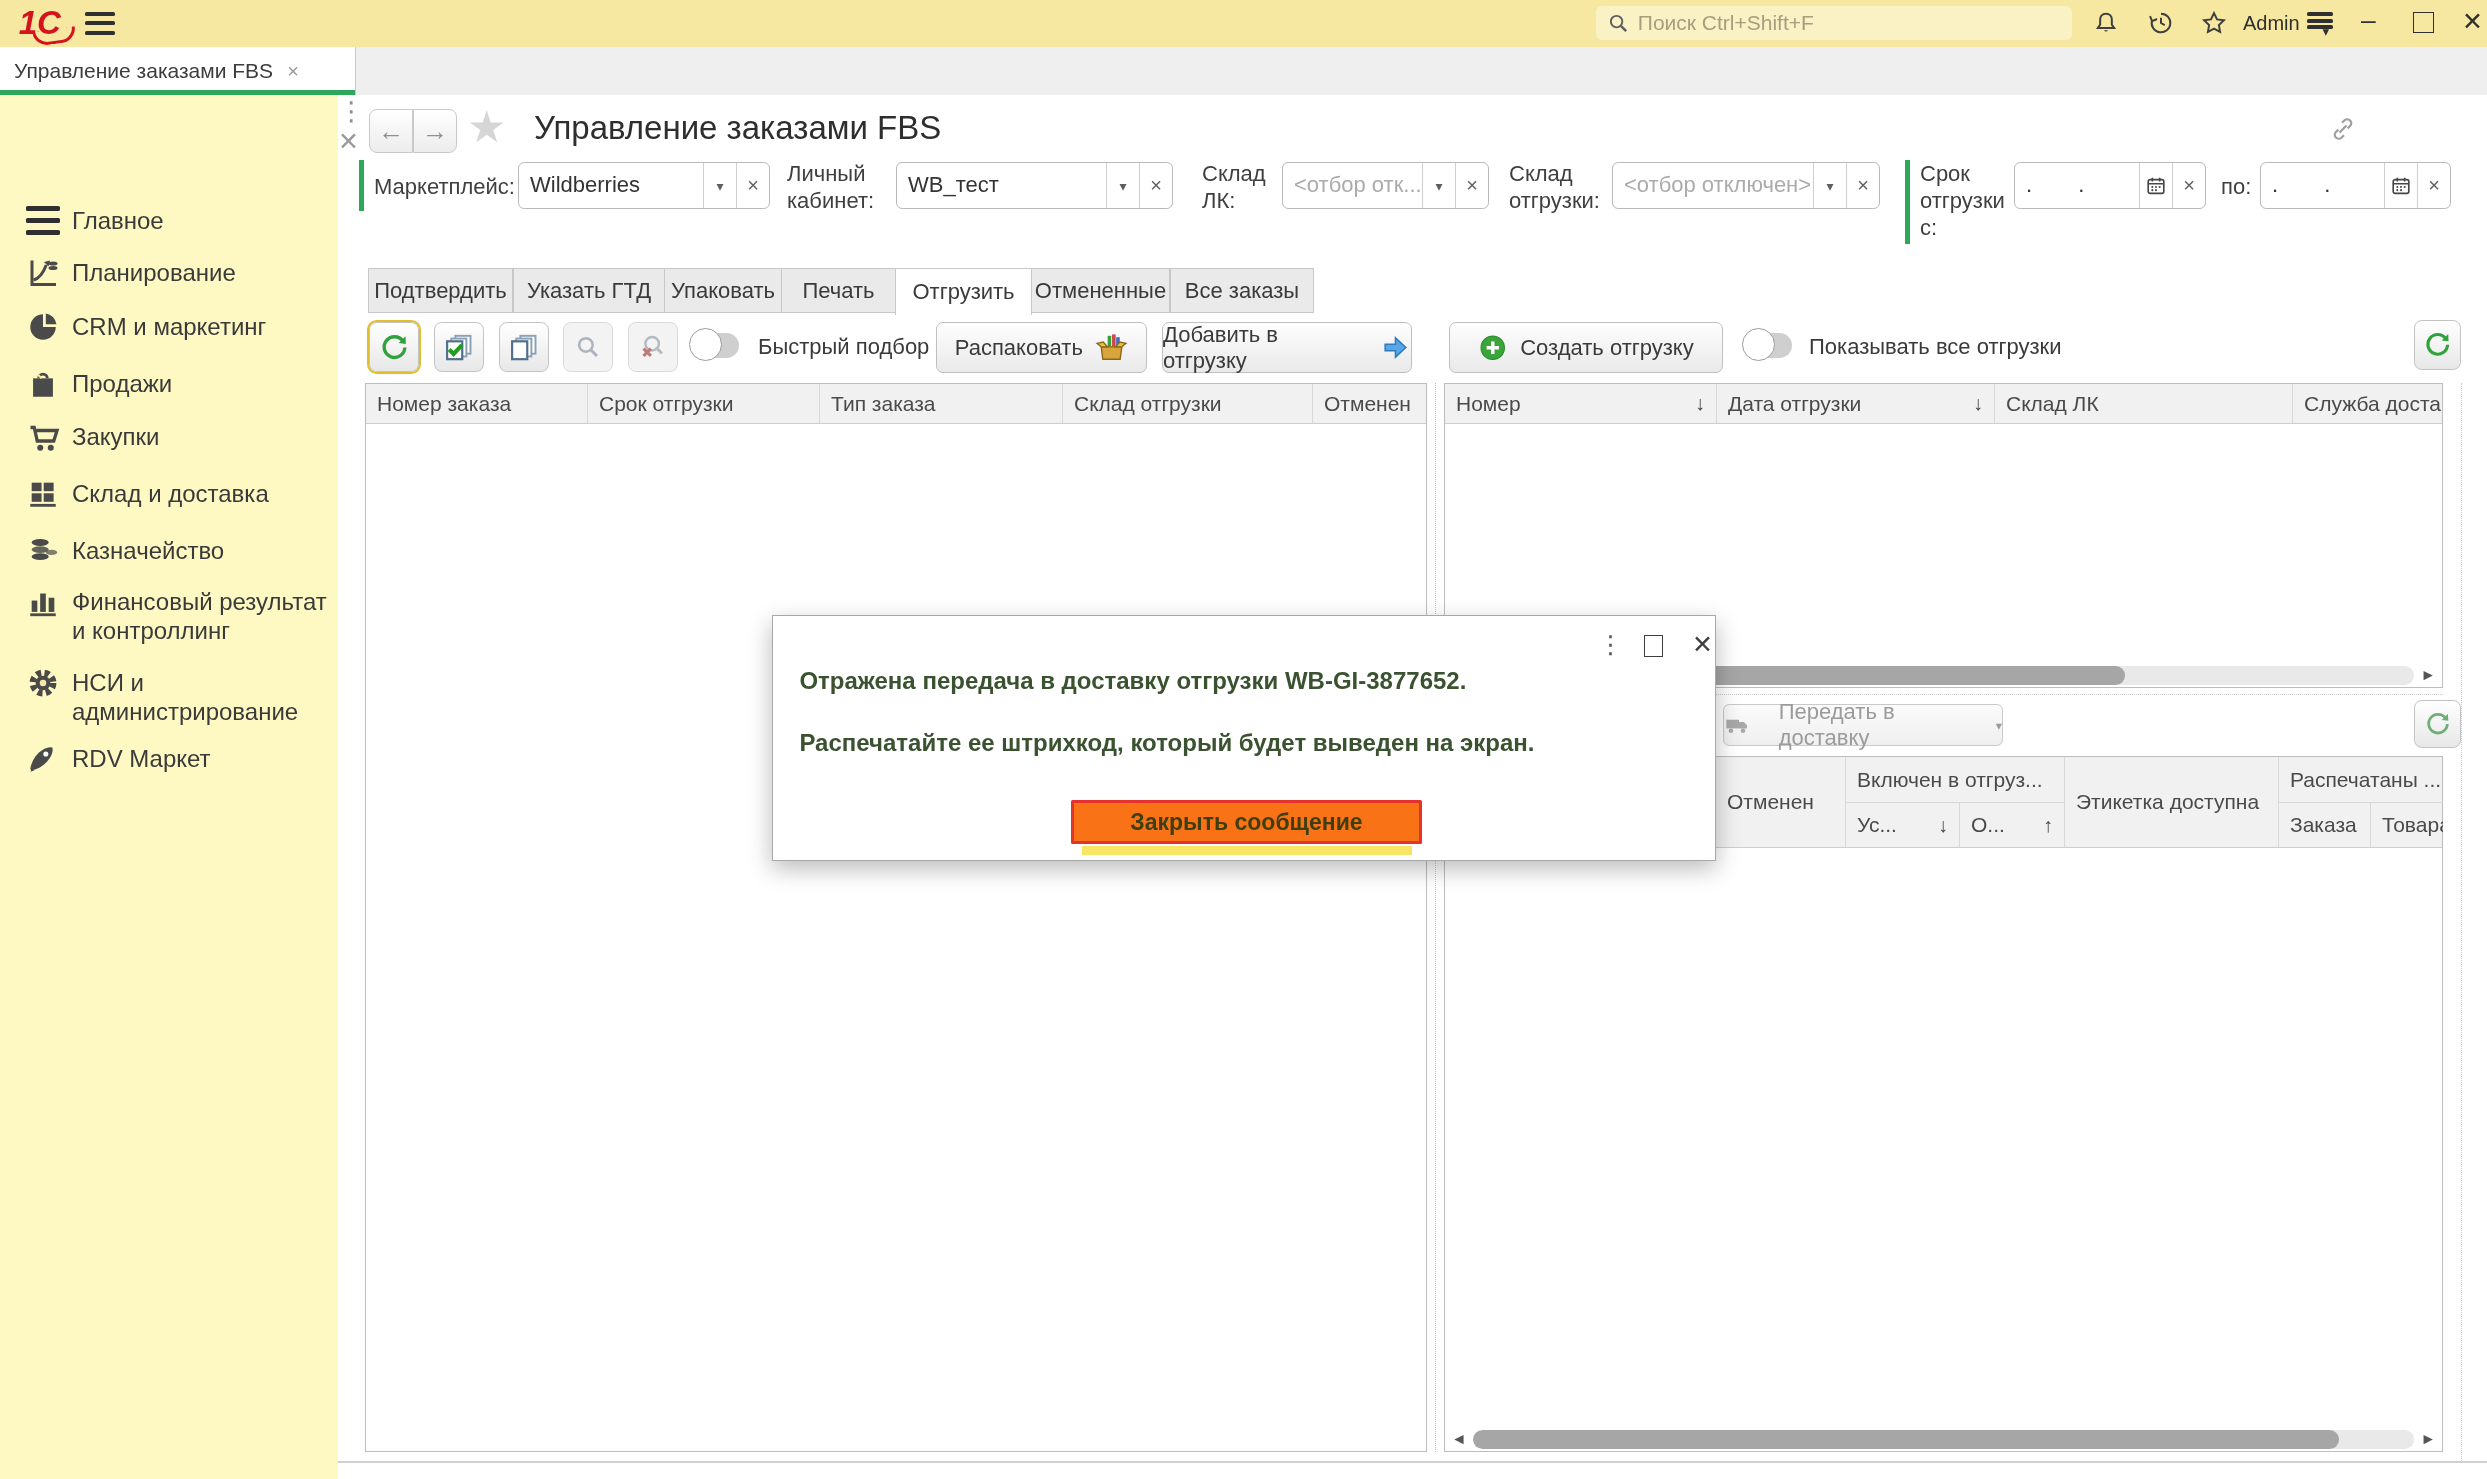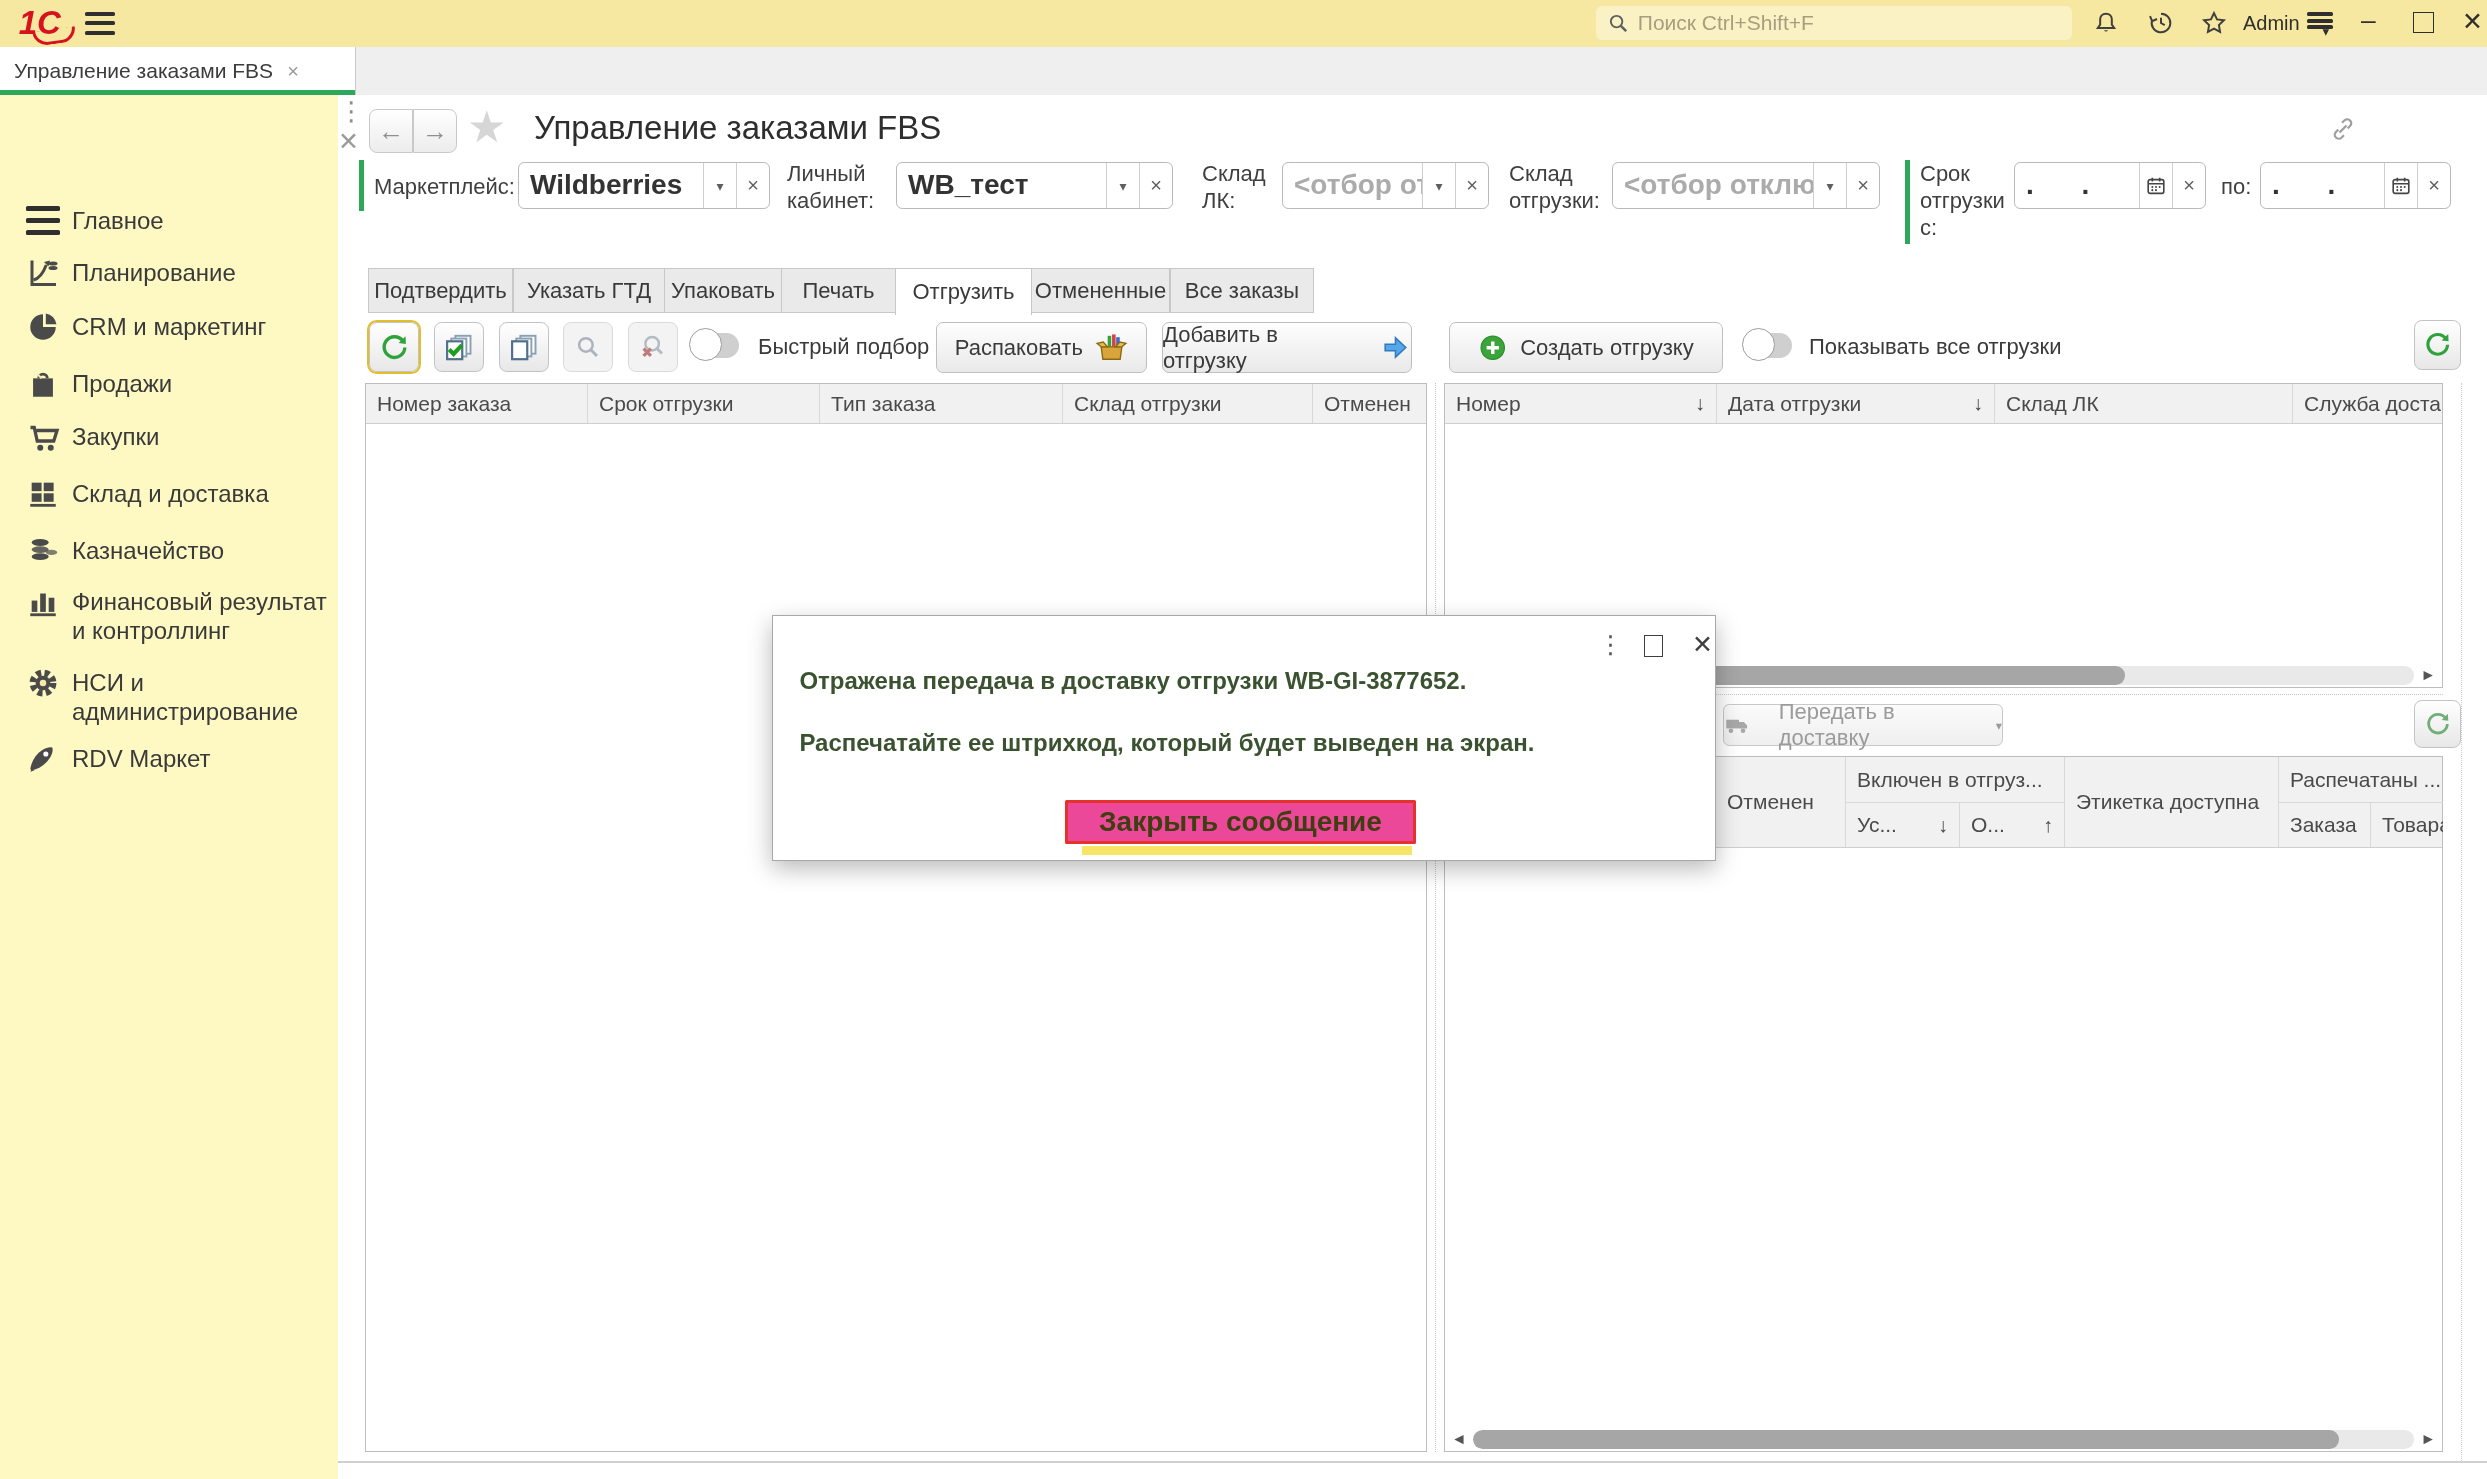--- a/index.html
+++ b/index.html
@@ -59,21 +59,21 @@
   #gb1{left:21px;top:65px;height:51px;}
   #gb2{left:1567px;top:65px;height:84px;}
   .flabel{position:absolute;font-size:22px;line-height:27px;color:#3F3F3F;white-space:pre-line;}
   #lab-mp{left:36px;top:78px;}
   #lab-acc{left:449px;top:65px;}
   #lab-wlk{left:864px;top:65px;}
   #lab-ws{left:1171px;top:65px;}
   #lab-period{left:1582px;top:65px;}
   #lab-po{left:1883px;top:78px;}
   .combo{position:absolute;top:67px;height:47px;border:0.8px solid #B9B9B9;border-radius:6.2px;background:#FFF;display:flex;box-sizing:border-box;overflow:hidden;}
-  .combo .val{flex:1;padding:0 11px;line-height:44px;font-size:28px;color:#333;white-space:nowrap;overflow:hidden;font-weight:bold;}
+  .combo .val{flex:1;padding:0 11px;line-height:44px;font-size:22px;color:#333;white-space:nowrap;overflow:hidden;}
   .combo .val.ph{color:#ABABAB;}
   .combo .seg{width:33px;border-left:0.8px solid #CFCFCF;display:flex;align-items:center;justify-content:center;color:#5F5F5F;box-sizing:border-box;}
   .combo .seg.dd{font-size:14px;}
   .combo .seg.x{font-size:20px;}
   #combo-mp{left:180px;width:252px;}
   #combo-acc{left:558px;width:277px;}
   #combo-wlk{left:944px;width:207px;}
   #combo-ws{left:1274px;width:268px;}
   #date-from{left:1676px;width:192px;}
   #date-to{left:1922px;width:191px;}
@@ -137,21 +137,21 @@
   #btn-transfer .car{font-size:12.4px;color:#9B9B9B;}
 
   
   #dialog{position:absolute;left:434px;top:520px;width:944px;height:246px;background:#FFF;border:1.6px solid #A8A8A8;box-shadow:0 7.8px 23px rgba(0,0,0,0.28);z-index:50;box-sizing:border-box;}
   #dialog .kebab{position:absolute;left:825px;top:14px;font-size:25px;color:#555;}
   #dialog .maxi{position:absolute;left:871px;top:18.7px;width:17px;height:20px;border:1.6px solid #3F3F3F;}
   #dialog .close{position:absolute;left:919px;top:14px;font-size:25px;color:#3F3F3F;}
   .dlg-line{position:absolute;left:26.4px;width:886px;font-size:24px;font-weight:bold;color:#3A5230;white-space:nowrap;}
   #dlg-line1{top:51px;}
   #dlg-line2{top:113px;}
-  #dlg-btn{position:absolute;left:292px;top:184px;width:351px;height:44px;background:#ec4899;border:3.1px solid #E5322D;border-radius:1.6px;display:flex;align-items:center;justify-content:center;font-size:28px;font-weight:bold;color:#3E3E10;box-sizing:border-box;}
+  #dlg-btn{position:absolute;left:298px;top:184px;width:351px;height:44px;background:#f97316;border:3.1px solid #E5322D;border-radius:1.6px;display:flex;align-items:center;justify-content:center;font-size:23px;font-weight:bold;color:#3E3E10;box-sizing:border-box;}
   #dlg-strip{position:absolute;left:309px;top:230px;width:330px;height:9.3px;background:#F8E565;}
 
   .icon-note{stroke:#3F3F3F;fill:none;stroke-width:1.7;}
 </style>
 </head>
 <body>
 
 <div id="topbar">
   <div id="logo">1С</div>
   <div id="topbar-menu" class="hamb abs">

